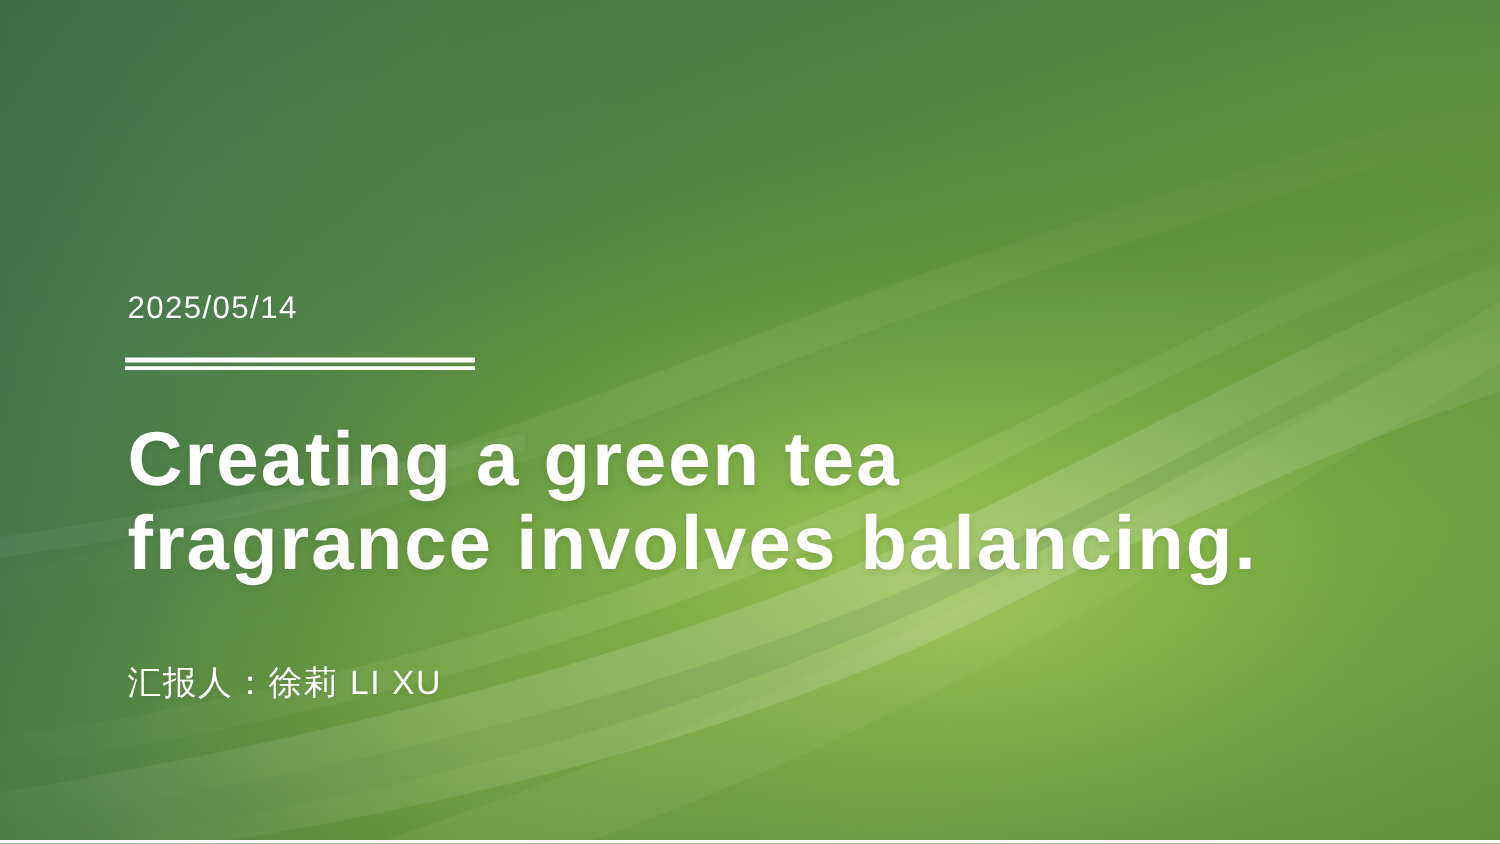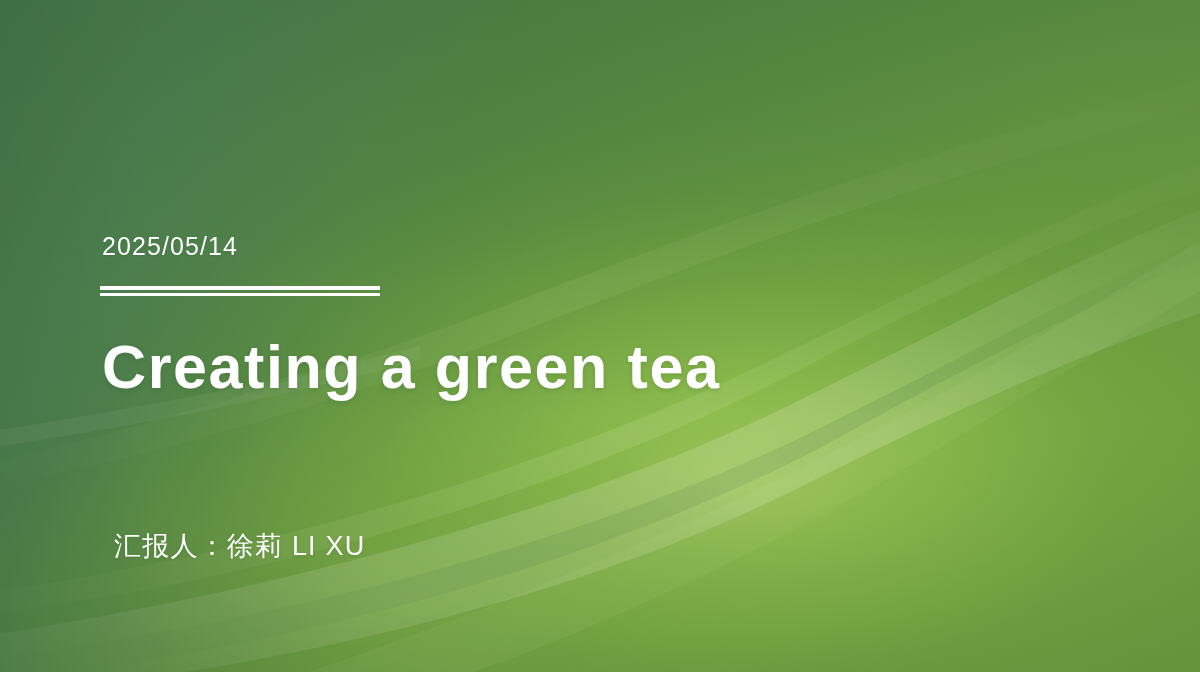--- a/index.html
+++ b/index.html
@@ -170,21 +170,20 @@
   #byline {
     position: absolute;
     top: 528px;
     left: 0;
     font-size: 27px;
     font-weight: 400;
     letter-spacing: 1.2px;
     color: #ffffff;
     white-space: nowrap;
     text-shadow: 0 1px 3px rgba(45,85,40,0.18);
-    margin-left: 12px;
   }
 </style>
 </head>
 <body>
 
 <div id="slide">
 
   <div class="bg-layer" id="bg-base"></div>
   <div class="bg-layer" id="bg-hotspot"></div>
   <div class="bg-layer" id="bg-hotspot2"></div>
@@ -237,19 +236,20 @@
     <div id="date-label">2025/05/14</div>
 
     <div id="divider">
       <div class="rule-thick"></div>
       <div class="rule-gap"></div>
       <div class="rule-thin"></div>
     </div>
 
     <h1 id="title">
       <span class="title-line">Creating a green tea</span>
+      <span class="title-line">fragrance involves balancing.</span>
     </h1>
 
     <div id="byline">汇报人：徐莉 LI XU</div>
   </div>
 
   <div id="bottom-strip"></div>
 </div>
 
 </body></html>

